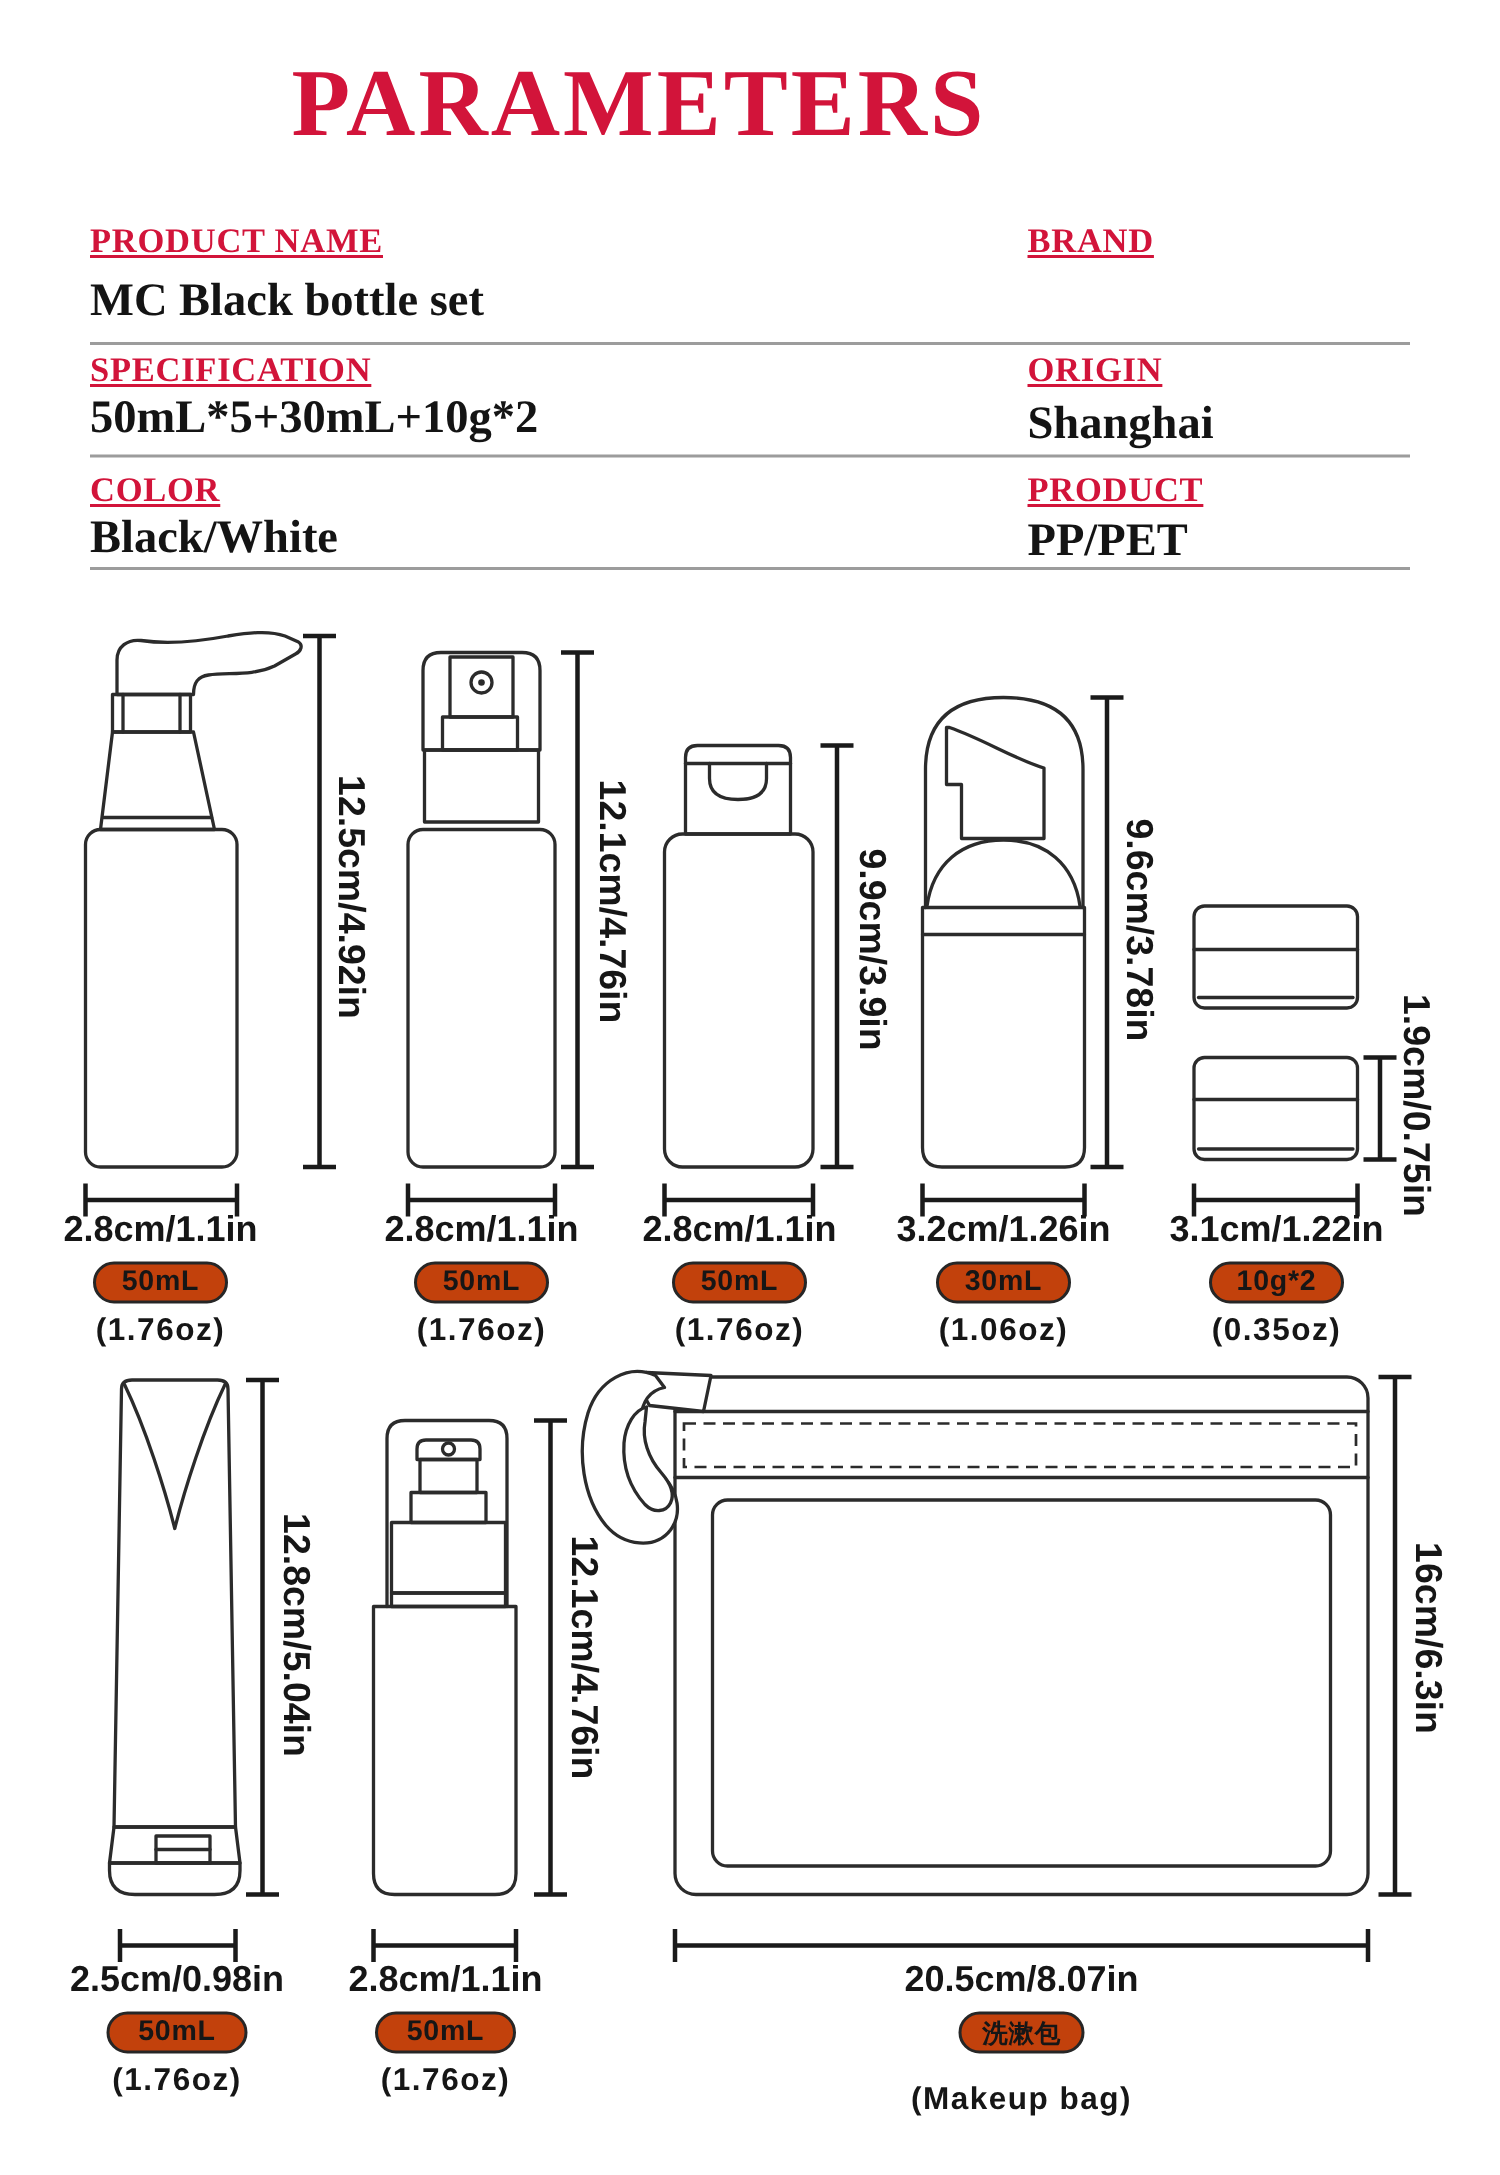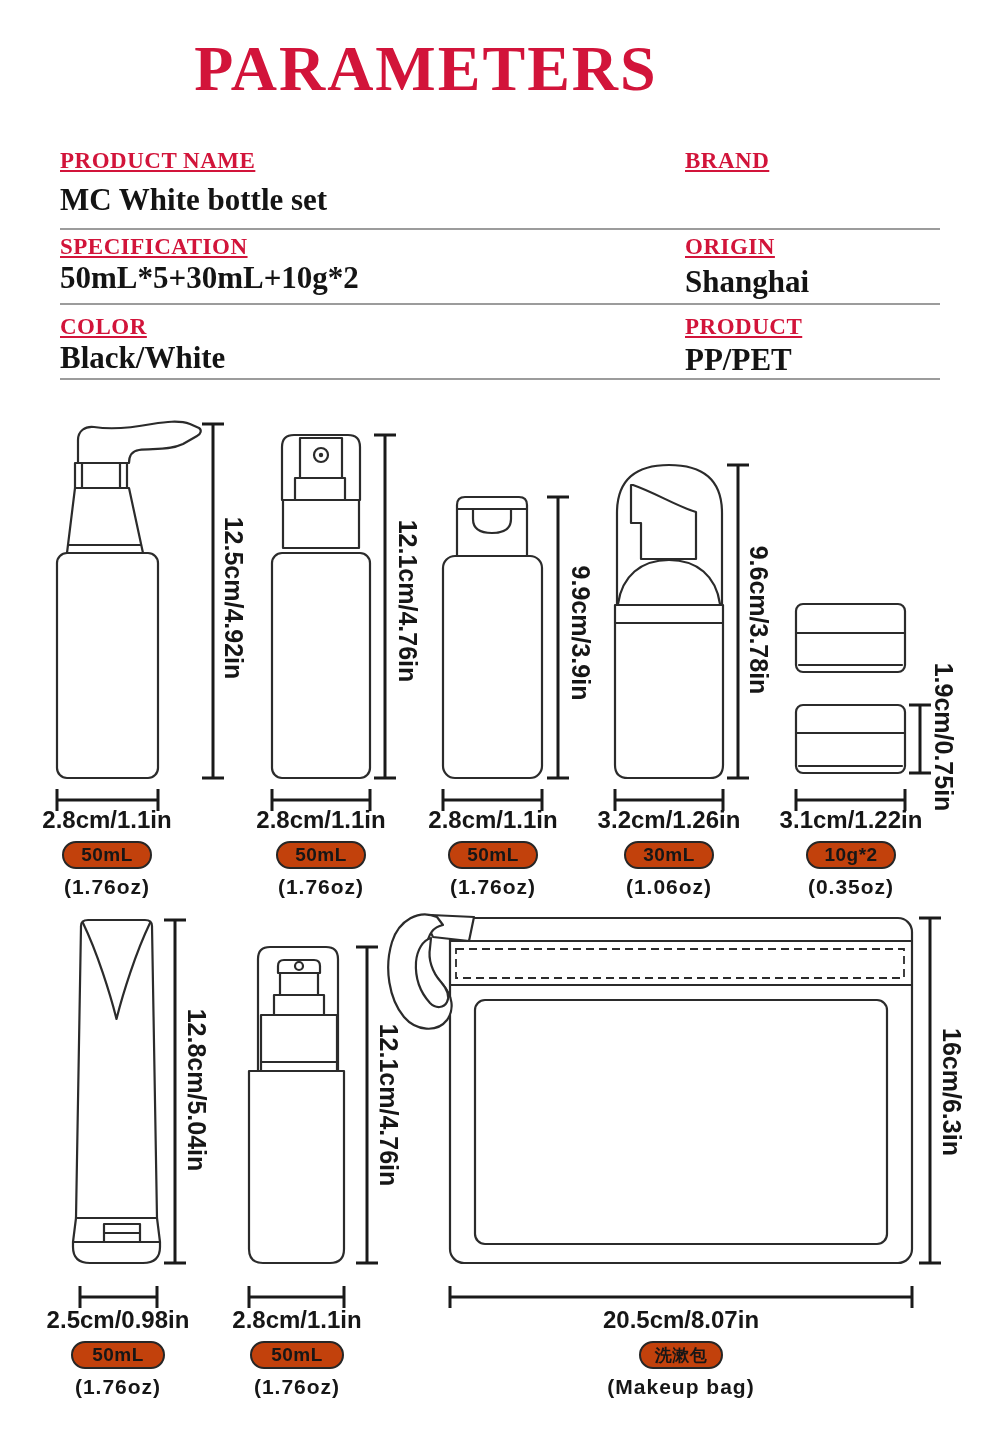--- a/index.html
+++ b/index.html
@@ -17,36 +17,36 @@
   
   .wlabel{position:absolute;width:170px;text-align:center;font-weight:700;font-size:24px;
           line-height:28px;color:#161616;}
   .vlabel{position:absolute;width:200px;height:28px;line-height:28px;text-align:center;
           font-weight:700;font-size:25px;color:#161616;transform:rotate(90deg);}
   .pill{position:absolute;height:28px;box-sizing:border-box;border:2.5px solid #262626;
         border-radius:15px;background:#c2410c;display:flex;align-items:center;justify-content:center;
         font-weight:700;font-size:19px;color:#161616;letter-spacing:0.5px;}
   .oz{position:absolute;width:170px;text-align:center;font-weight:700;font-size:21px;
       line-height:26px;color:#161616;letter-spacing:1px;}
-  .oz.wide{width:200px;}
+  .oz.wide{width:200px;margin-top:13px;}
   svg{position:absolute;left:0;top:400px;}
   .draw{stroke:#2b2b2b;stroke-width:2.2;fill:none;stroke-linejoin:round;stroke-linecap:round;}
   .dim{stroke:#1a1a1a;stroke-width:3;fill:none;stroke-linecap:butt;}
   .dashed{stroke:#2b2b2b;stroke-width:1.8;fill:none;stroke-dasharray:8 5;}
   .fillw{fill:#ffffff;}
 </style>
 </head>
 <body>
 
 <div id="canvas">
 
   <div class="page-title">PARAMETERS</div>
 
   <div class="spec-label" style="left:60px;top:148px">PRODUCT NAME</div>
-  <div class="spec-value" style="left:60px;top:180px">MC White bottle set</div>
+  <div class="spec-value" style="left:60px;top:180px">MC Black bottle set</div>
   <div class="spec-label" style="left:685px;top:148px">BRAND</div>
   <div class="divider" style="top:228px"></div>
 
   <div class="spec-label" style="left:60px;top:234px">SPECIFICATION</div>
   <div class="spec-value" style="left:60px;top:258px">50mL*5+30mL+10g*2</div>
   <div class="spec-label" style="left:685px;top:234px">ORIGIN</div>
   <div class="spec-value" style="left:685px;top:262px">Shanghai</div>
   <div class="divider" style="top:303px"></div>
 
   <div class="spec-label" style="left:60px;top:314px">COLOR</div>

